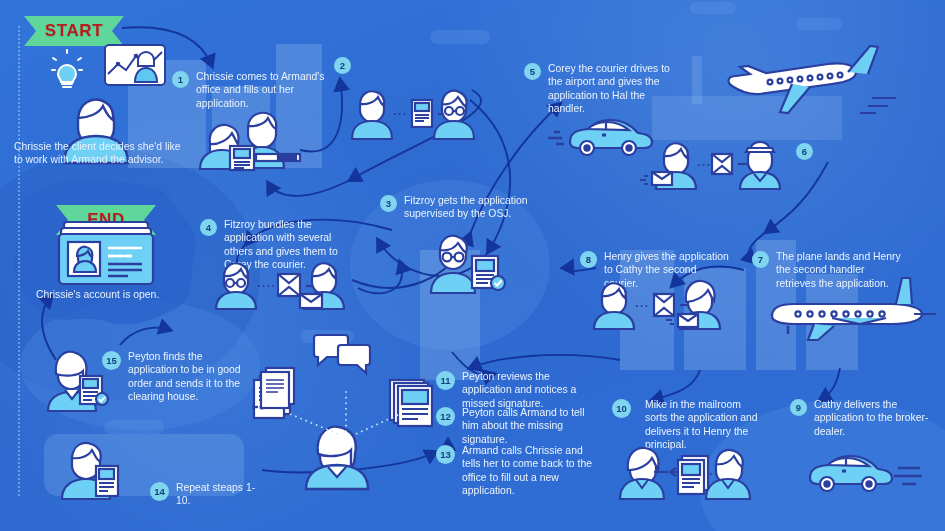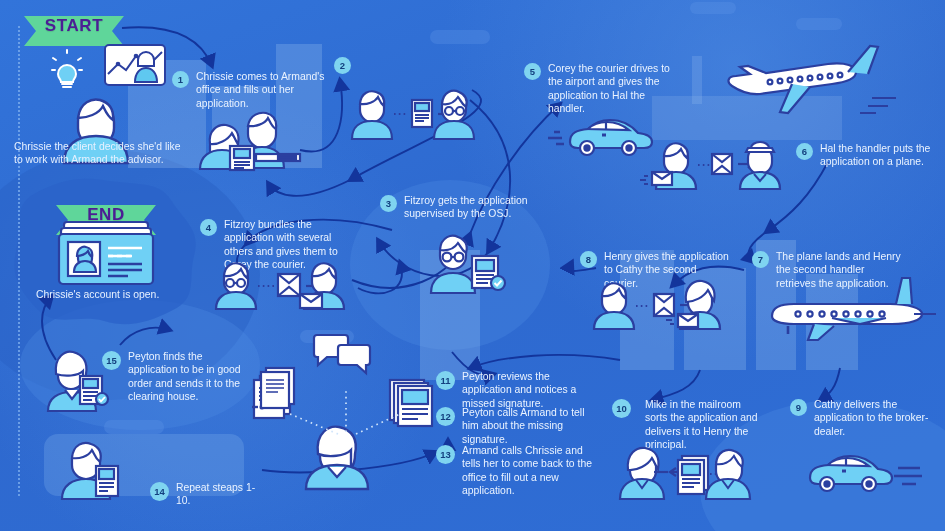--- a/index.html
+++ b/index.html
@@ -15,22 +15,22 @@
       radial-gradient(circle at 22% 62%, rgba(92,154,235,.30) 0%, rgba(92,154,235,0) 30%),
       linear-gradient(160deg,#3274da 0%,#2e69cf 48%,#2f6ed6 100%);
   }
   .blob{position:absolute;border-radius:50%;background:#2a62c6;opacity:.55;}
   .blob-soft{position:absolute;border-radius:50%;background:#4f8ce4;opacity:.32;}
   .bldg{position:absolute;background:#9fc4f2;opacity:.28;}
   .cloud{position:absolute;background:#5d96e6;opacity:.33;border-radius:40px;}
   .dotline{position:absolute;border-left:2px dotted #7fb0ee;opacity:.75;}
 
   
-  .banner{position:absolute;height:30px;display:flex;align-items:flex-start;justify-content:center;
-    color:#4c1d95;font-weight:bold;font-size:17px;letter-spacing:.6px;
+  .banner{position:absolute;height:30px;display:flex;align-items:center;justify-content:center;
+    color:#b91c1c;font-weight:bold;font-size:17px;letter-spacing:.6px;
     background:#5fd69a;
     clip-path:polygon(0 0,100% 0,88% 50%,100% 100%,0 100%,12% 50%);
     text-shadow:0 1px 1px rgba(0,0,0,.12);}
 
   
   .step{position:absolute;display:flex;gap:7px;align-items:flex-start;}
   .badge{flex:0 0 auto;width:17px;height:17px;border-radius:50%;
     background:#7fd4f0;color:#13407f;font-size:9.5px;font-weight:bold;
     display:flex;align-items:center;justify-content:center;margin-top:1px;}
   .badge.wide{width:19px;height:19px;font-size:9.5px;}
@@ -290,21 +290,20 @@
         <circle cx="100" cy="35" r="2.4" fill="#fff"></circle>
       <circle cx="110" cy="34" r="2.4" fill="#fff"></circle>
         <circle cx="120" cy="33" r="2.4" fill="#fff"></circle>
       <path d="M152,56 h24 M148,64 h20 M140,71 h16" stroke-width="2"></path>
     </g>
   </svg>
 
   
   <div class="step" style="left:796px;top:142px;width:142px;">
     <div class="badge">6</div>
-    <div class="steptxt">Hal the handler puts the application on a plane.</div>
   </div>
 
   <svg class="fig" style="left:650px;top:138px;" width="126" height="52" viewBox="0 0 126 52">
     <g stroke="#2b3fa0" stroke-width="2.2" fill="none">
       <path d="M14,20 a12,12 0 1 1 24,0 v4 a12,12 0 0 1 -24,0 z" fill="#fff"></path>
       <path d="M14,18 c1,-12 10,-14 16,-12 c7,3 9,8 7,14 c-4,-3 -5,-7 -6,-9 c-3,5 -11,8 -17,7 z" fill="#fff"></path>
       <path d="M6,51 c0,-12 9,-17 20,-17 c11,0 20,5 20,17 z" fill="#6fd0f5"></path>
       <rect x="2" y="34" width="20" height="13" fill="#fff"></rect>
       <path d="M2,34 l10,7 l10,-7"></path>
       <path d="M-2,38 h-4 M-4,42 h-6 M-2,46 h-4" stroke-width="1.8"></path>

